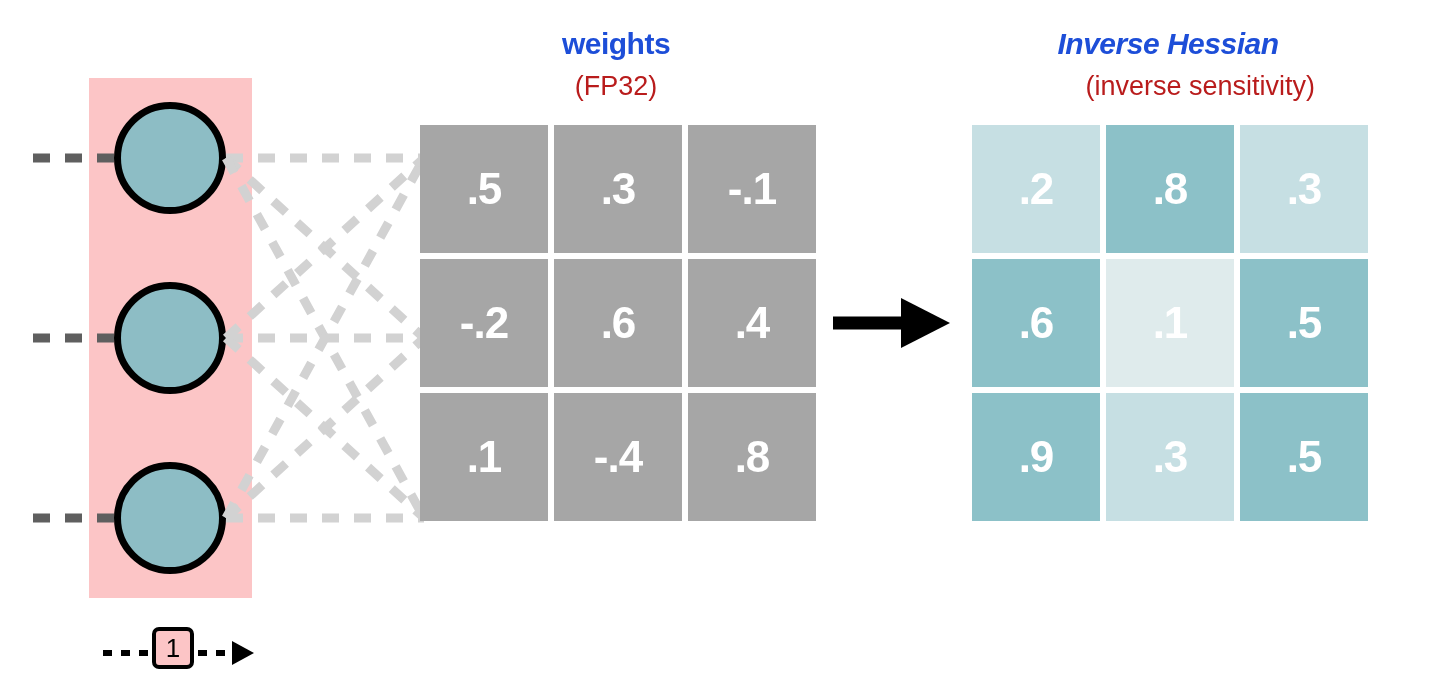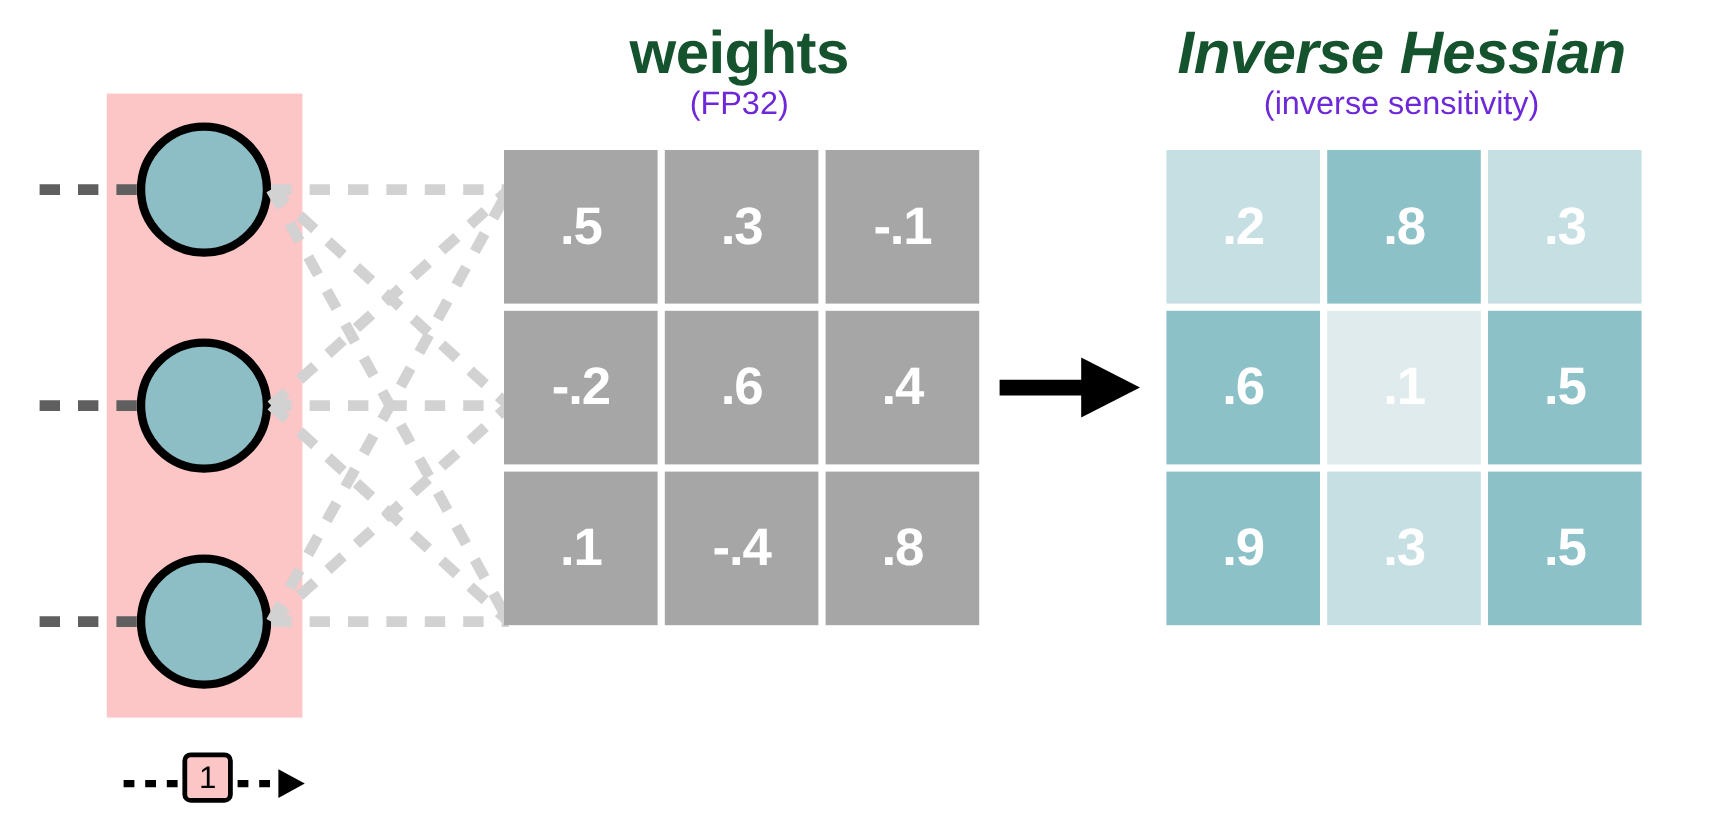--- a/index.html
+++ b/index.html
@@ -14,38 +14,38 @@
     overflow: hidden;
     font-family: "Liberation Sans", sans-serif;
     -webkit-font-smoothing: antialiased;
   }
 
   
   .col-title {
     position: absolute;
     text-align: center;
     font-weight: bold;
-    color: #14532d;
-    font-size: 50px;
+    color: #1d4ed8;
+    font-size: 30px;
     line-height: 44px;
     letter-spacing: -0.5px;
     white-space: nowrap;
   }
   .col-sub {
     position: absolute;
     text-align: center;
-    color: #6d28d9;
+    color: #b91c1c;
     font-size: 27px;
     line-height: 32px;
     white-space: nowrap;
   }
   #weights-title   { left: 420px;  width: 392px; top: 22px; }
   #weights-sub     { left: 420px;  width: 392px; top: 70px; }
   #hessian-title   { left: 972px;  width: 392px; top: 22px; font-style: italic; }
-  #hessian-sub     { left: 972px;  width: 392px; top: 70px; }
+  #hessian-sub     { left: 923px;  width: 392px; top: 70px; text-align: right; }
 
   
   #layer-highlight {
     position: absolute;
     left: 89px;
     top: 78px;
     width: 163px;
     height: 520px;
     background: #fcc5c6;
   }

